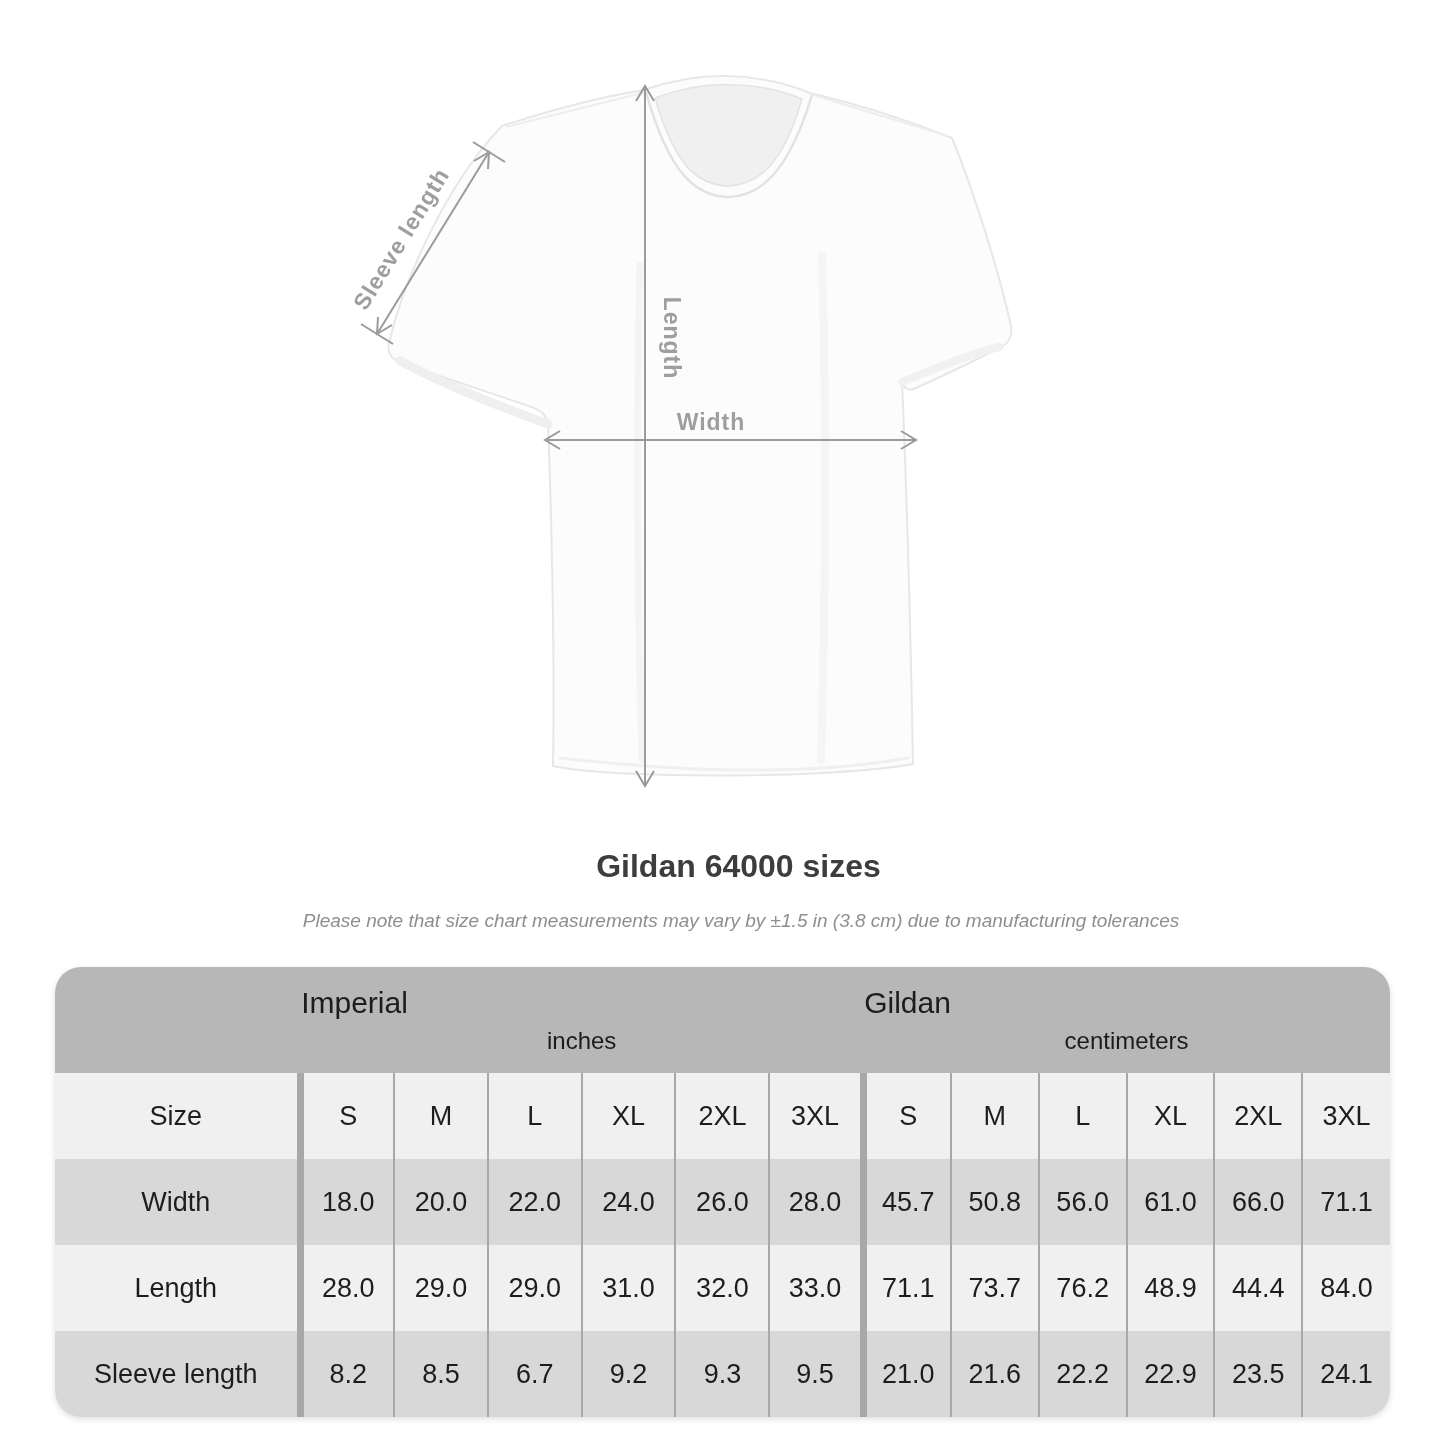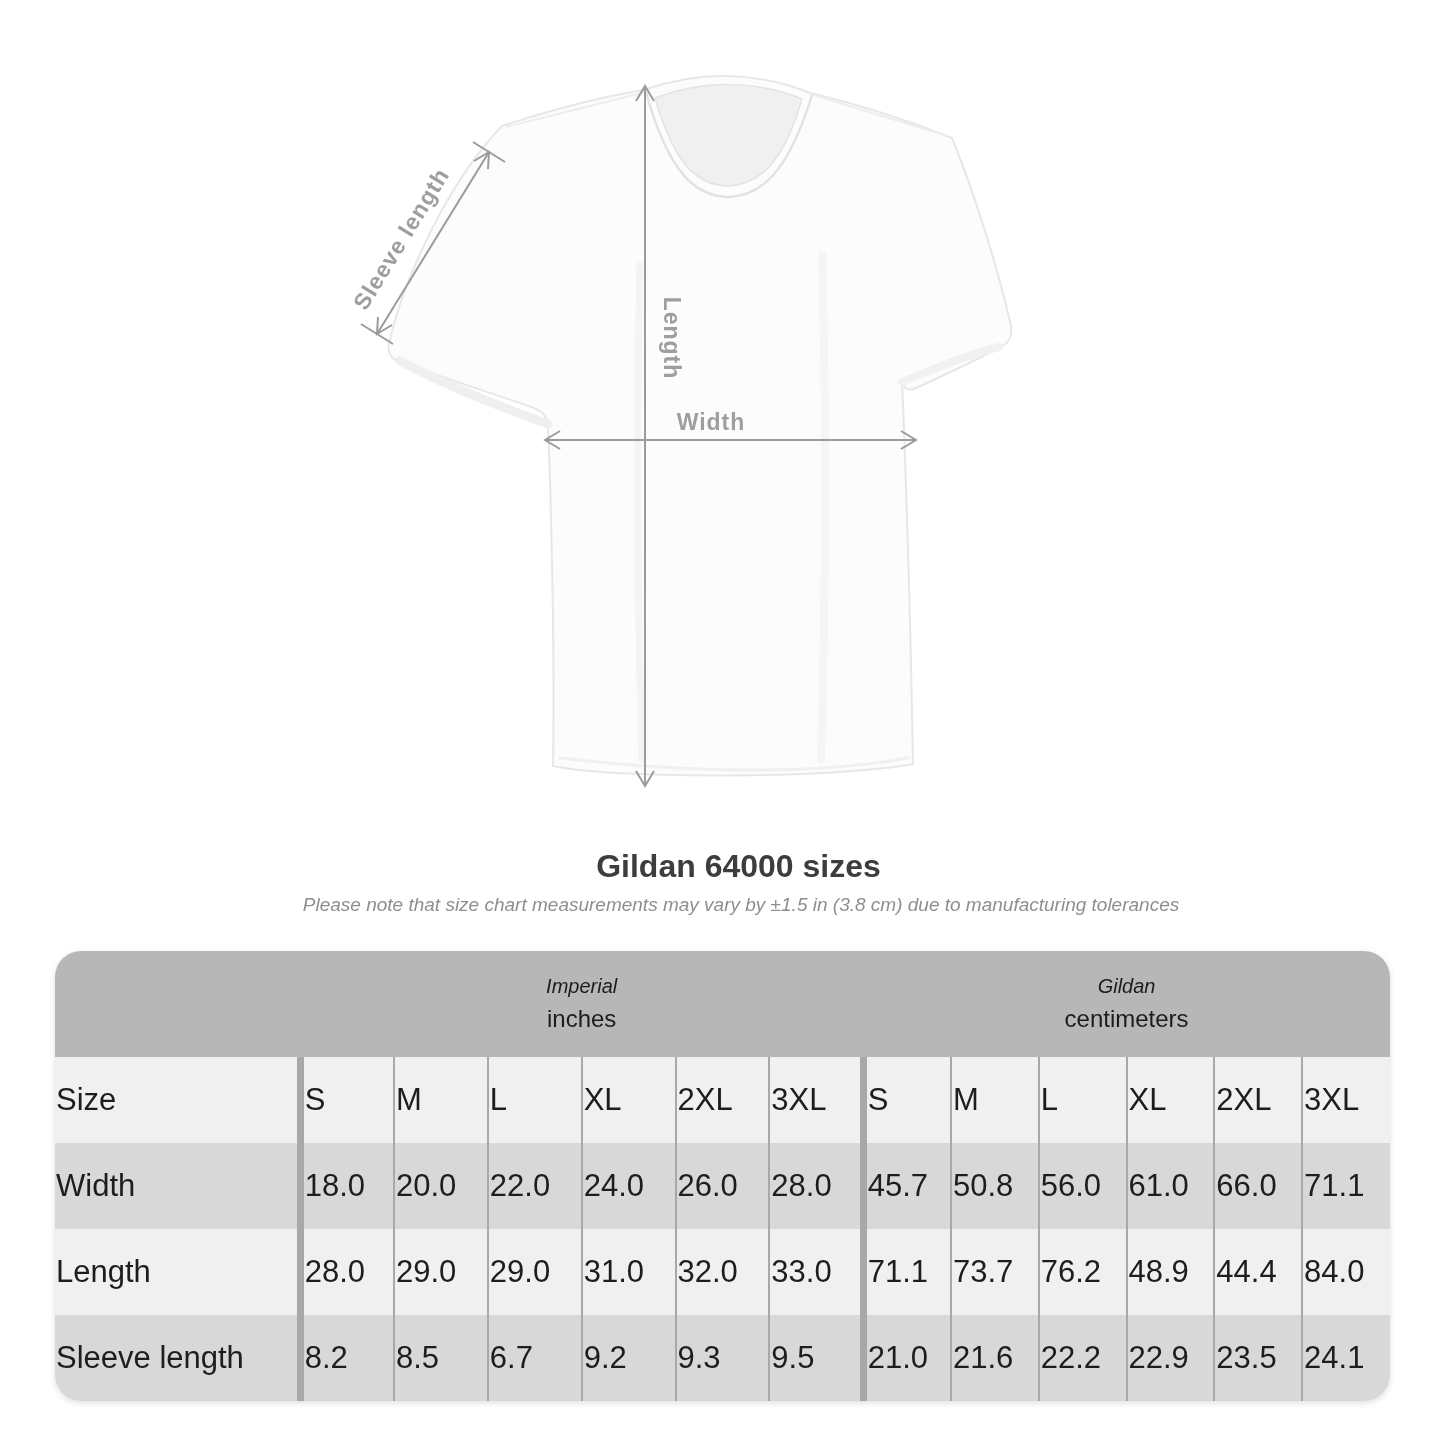--- a/index.html
+++ b/index.html
@@ -23,47 +23,47 @@
     fill: #9e9e9e; font-weight: bold; font-size: 23px;
     letter-spacing: 1px; text-anchor: middle;
   }
 
   
   .title {
     margin: 12px 0 0; text-align: center;
     font-size: 32px; font-weight: bold; color: #3d3d3d; line-height: 38px; padding-left: 32px;
   }
   .subtitle {
-    margin: 8px 0 0; text-align: center;
+    margin: 24px 0 0; text-align: center;
     font-style: italic; font-size: 19px; color: #8e8e8e; line-height: 24px; padding-left: 37px;
   }
 
   
   .table-wrap {
     width: 1335px; margin: 34px auto 0;
     border-radius: 26px; overflow: hidden;
     box-shadow: 0 2px 6px rgba(0,0,0,0.13);
   }
   table.size-table {
     border-collapse: collapse; table-layout: fixed;
     width: 1335px;
   }
   col.c-label { width: 243px; }
   col.c-imp   { width: 93px; }
   col.c-met   { width: 87px; }
 
   tr.band-row    { height: 106px; }
   tr.band-row td { background: #b7b7b7; border: none; vertical-align: middle; }
-  .band-name { font-style: italic; font-size: 20px; color: #1c1c1c; text-align: center; }
+  .band-name { font-size: 30px; color: #1c1c1c; text-align: left; }
   .band-unit { font-size: 24px; color: #1c1c1c; text-align: center; margin-top: 7px; }
 
   tr.r { height: 86px; }
   tr.r td {
-    vertical-align: middle;
-    font-size: 31px; color: #1d1d1d;
+    text-align: center; vertical-align: middle;
+    font-size: 27px; color: #1d1d1d;
     border: none; border-left: 2px solid #a8a8a8;
   }
   tr.r td.lab   { border-left: none; }
   tr.r td.thick { border-left: 7px solid #a8a8a8; }
   tr.light td { background: #f0f0f0; }
   tr.dark  td { background: #d8d8d8; }
 </style>
 </head>
 <body>
 

